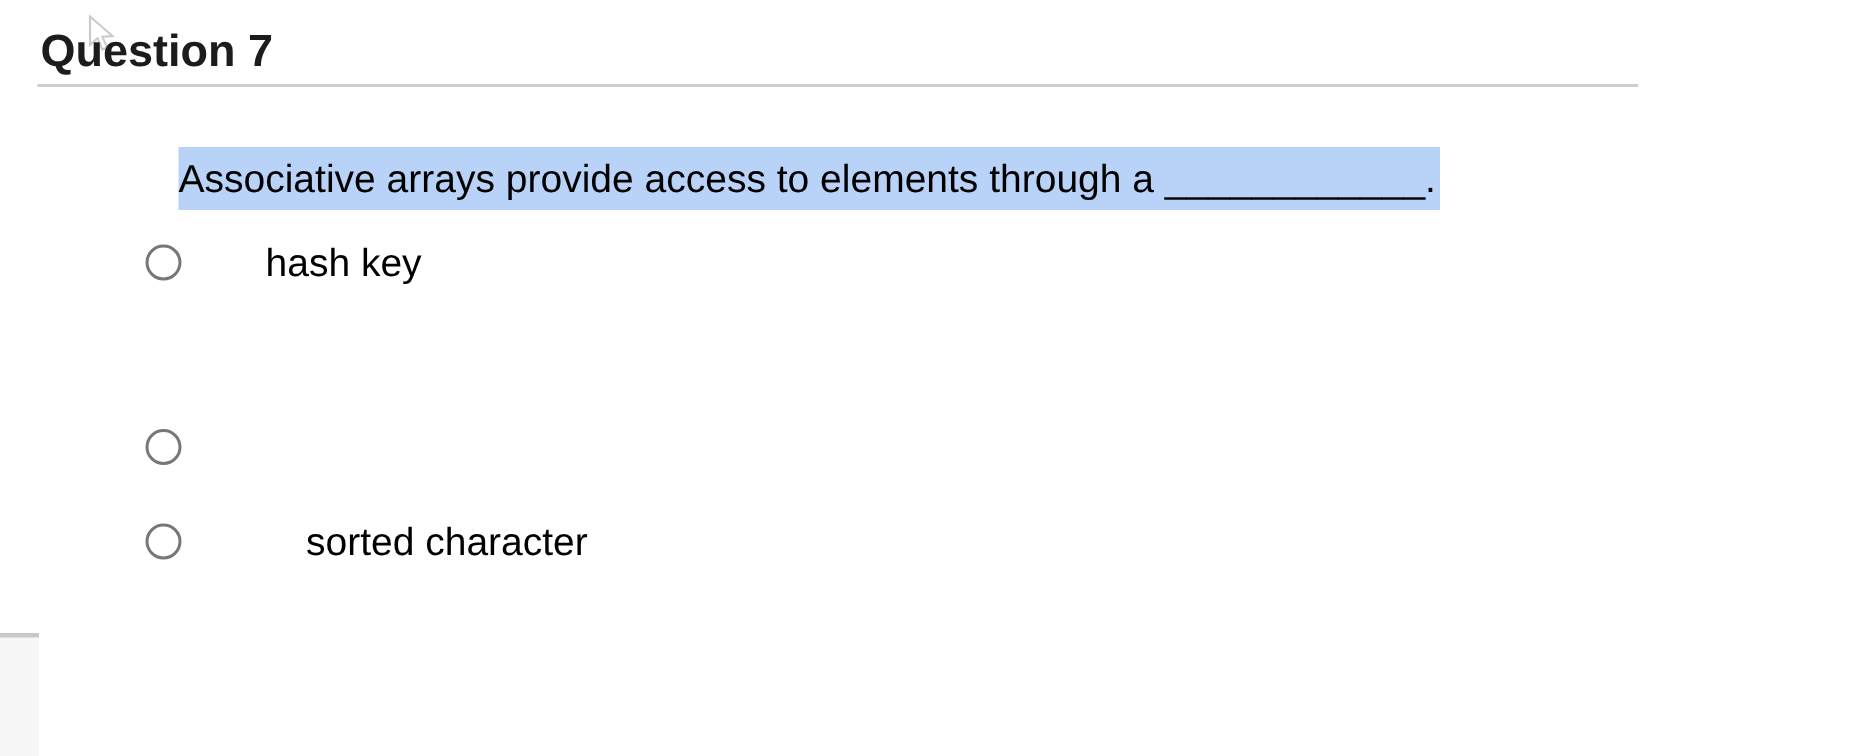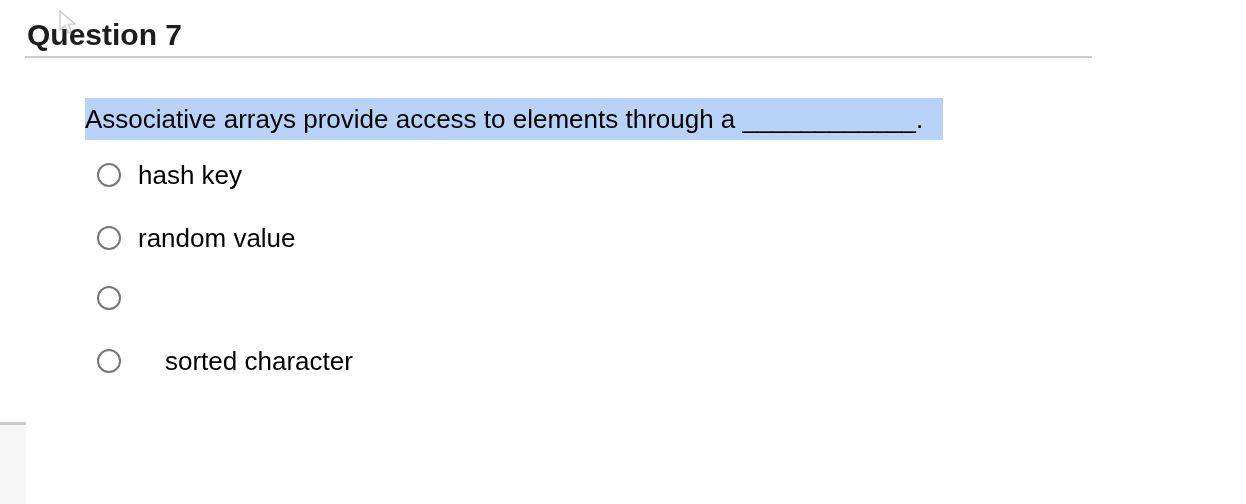--- a/index.html
+++ b/index.html
@@ -46,21 +46,22 @@
     left: 85px;
     top: 98px;
     font-size: 26px;
     white-space: nowrap;
     color: #000000;
   }
   .question-line .hl {
     display: inline-block;
     line-height: 42px;
     background: #b8d3f7;
-    padding-right: 20px;
+    padding-right: 3px;
+    margin-left: 34px;
   }
   .option {
     position: absolute;
     left: 97px;
     display: flex;
     align-items: center;
     gap: 17px;
     cursor: pointer;
   }
   .option-1 { top: 162px; }
@@ -73,20 +74,21 @@
     border: 2px solid #777777;
     border-radius: 50%;
     background: #ffffff;
     flex: 0 0 auto;
   }
   .option-label {
     font-size: 26px;
     line-height: 26px;
     color: #000000;
     white-space: nowrap;
+    margin-left: 39px;
   }
   .panel-edge {
     position: absolute;
     left: 0;
     top: 422px;
     width: 26px;
     height: 82px;
     background: #f7f7f7;
     border-top: 3px solid #c9c9c9;
     box-sizing: border-box;
@@ -107,24 +109,20 @@
 
   <div class="question-line">
     <span class="hl">Associative arrays provide access to elements through a ____________.</span>
   </div>
 
   <div class="option option-1">
     <span class="radio"></span>
     <span class="option-label">hash key</span>
   </div>
 
-  <div class="option option-2">
-    <span class="radio"></span>
-    <span class="option-label">random value</span>
-  </div>
 
   <div class="option option-3">
     <span class="radio"></span>
   </div>
 
   <div class="option option-4">
     <span class="radio"></span>
     <span class="option-label">sorted character</span>
   </div>
 

